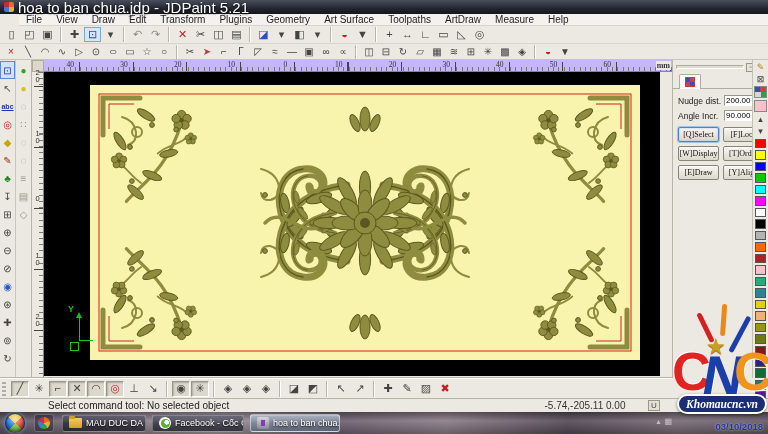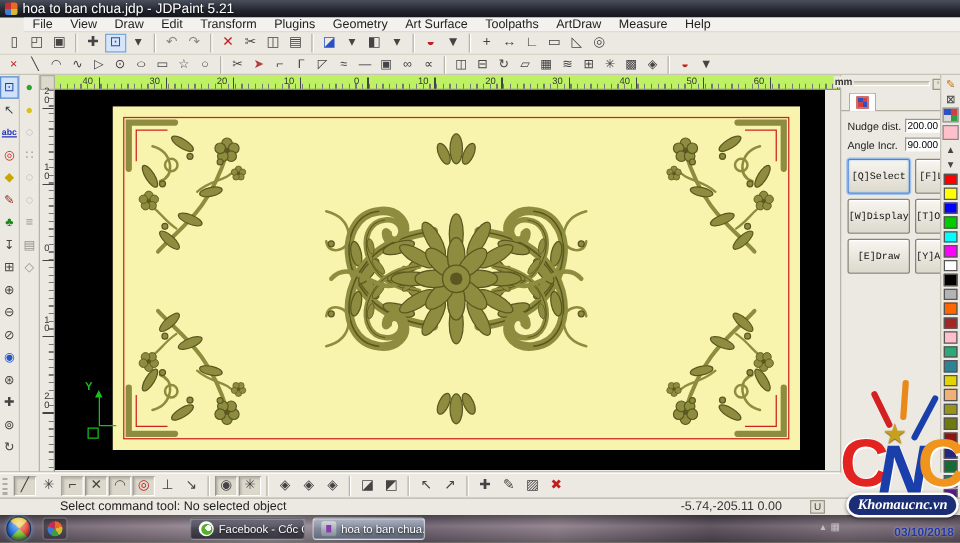--- a/index.html
+++ b/index.html
@@ -4,21 +4,21 @@
 <style>
   * { margin:0; padding:0; box-sizing:border-box; }
   html,body { width:768px; height:434px; overflow:hidden; }
   body { font-family:"Liberation Sans", sans-serif; font-size:11px; background:#ece9e2; position:relative; }
 
   
   .titlebar { height:14px; background:linear-gradient(#4a4f5c,#232630 60%,#14161e); color:#fff;
     display:flex; align-items:center; padding:0 4px; gap:4px; }
   .app-icon { width:10px; height:10px; border-radius:2px;
     background:conic-gradient(#e86a20 0 25%, #d8b830 0 50%, #3a7ad8 0 75%, #c03030 0); flex:none; }
-  .title-text { font-size:11px; text-shadow:0 1px 2px #000; white-space:nowrap; }
+  .title-text { font-size:15px; text-shadow:0 1px 2px #000; white-space:nowrap; }
 
   
   .menubar { height:12px; background:#f4f2ee; border-bottom:1px solid #d8d4c8; display:flex; align-items:center;margin-left:19px; }
   .menu-item { padding:0 7px; font-size:10px; color:#222; cursor:default; }
 
   
   .toolbar { display:flex; align-items:center; background:#ece9e2; }
   .tb1 { height:18px; border-bottom:1px solid #d8d4c8; }
   .tb2 { height:16px; border-bottom:1px solid #c8c4b8; }
   .grp { display:inline-flex; align-items:center; gap:1px; padding:0 3px; }
@@ -53,21 +53,21 @@
   [data-name="ring-tool-icon"] { color:#c02020; }
   [data-name="fill-tool-icon"] { color:#c8a800; }
   [data-name="brush-tool-icon"] { color:#a03020; }
   [data-name="relief-tool-icon"] { color:#1a8a1a; }
   [data-name="display-eye-icon"] { color:#2a55c8; }
   [data-name="lamp-on-icon"] { color:#28a828 !important; }
   [data-name="lamp-off-icon"] { color:#d8c020 !important; }
 
   
   .ruler-corner { position:absolute; left:32px; top:0; width:12px; height:12px; background:#dcd8cc; border:1px solid #b0aca0; }
-  .hruler { position:absolute; left:32px; top:0; height:12px; right:84px; background:#bef264; border-bottom:1px solid #888; }
+  .hruler { position:absolute; left:32px; top:0; height:12px; right:96px; background:#c4b5fd; border-bottom:1px solid #888;font-family:Liberation Serif, serif; }
   .hruler::before { content:""; position:absolute; inset:auto 0 0 0; height:4px;
     background:repeating-linear-gradient(90deg,#777 0,#777 1px,transparent 1px,transparent 5.37px); }
   .hruler::after { content:""; position:absolute; inset:auto 0 0 47px; height:9px;
     background:repeating-linear-gradient(90deg,#444 0,#444 1px,transparent 1px,transparent 53.7px); }
   .hruler-label { position:absolute; top:0; font-size:7.5px; color:#333; transform:translateX(-60%); }
   .ruler-unit { position:absolute; right:1px; top:1px; font-size:8px; font-weight:bold; color:#333;
     background:#ece9e2; padding:0 1px; z-index:2; }
   .vruler { position:absolute; left:32px; top:12px; width:12px; bottom:0; background:#ece9e2; border-right:1px solid #888; }
   .vruler::before { content:""; position:absolute; inset:0 0 0 auto; width:4px;
     background:repeating-linear-gradient(180deg,#777 0,#777 1px,transparent 1px,transparent 6.15px); }
@@ -105,21 +105,21 @@
   .ptab { width:22px; height:15px; background:#fff; border:1px solid #b0aca0; border-bottom:none;
     border-radius:2px 2px 0 0; display:flex; align-items:center; justify-content:center; }
   .ptab-icon { width:10px; height:10px; border:1px solid #c04040;
     background:conic-gradient(#d04040 0 25%, #3050c0 0 50%, #d04040 0 75%, #3050c0 0); }
   .pcontent { padding:6px 4px 4px 5px; }
   .field-row { display:flex; align-items:center; margin-bottom:4px; }
   .field-label { font-size:8.5px; color:#222; width:46px; }
   .field-input { width:32px; height:11px; font-size:8px; font-family:"Liberation Sans",sans-serif;
     border:1px solid #9a968a; border-bottom-color:#fff; border-right-color:#fff; background:#fff; padding:0 1px; }
   .pbtn-grid { display:grid; grid-template-columns:1fr 1fr; gap:4px 4px; margin-top:6px; }
-  .pbtn { height:28px; font-size:8px; font-family:Liberation Mono, monospace; color:#111;
+  .pbtn { height:15px; font-size:8px; font-family:Liberation Serif, serif; color:#111;
     background:linear-gradient(#f8f6f0,#dcd8cc); border:1px solid #888478; border-radius:2px;
     box-shadow:inset 0 1px 0 #fff; cursor:default; white-space:nowrap; padding:0; }
   .pbtn[data-name="select-button"] { border:1px solid #4a84d8; box-shadow:0 0 0 1px #9ec2ee, inset 0 0 2px #9ec2ee; }
 
   
   .cstrip { position:absolute; right:0; top:0; width:16px; bottom:0; border-left:1px solid #c4c0b4;
     display:flex; flex-direction:column; align-items:center; padding-top:1px; background:#ece9e2; }
   .cstrip .ic { width:13px; height:12px; font-size:9px; }
   [data-name="edit-color-icon"] { color:#c07820; }
   [data-name="pattern-color-icon"] { width:11px; height:11px; border:1px solid #888;
@@ -579,20 +579,24 @@
   <span class="status-msg" data-name="status-message">Select command tool: No selected object</span>
   <span class="status-coords" data-name="cursor-coordinates">-5.74,-205.11 0.00</span>
   <span class="unit-btn" data-name="unit-toggle-button">U</span>
 </div>
 
 <div class="taskbar" data-name="taskbar">
   <span class="start-orb" data-name="start-button"></span>
   <span class="tb-app" data-name="pinned-app-icon">
       <span class="tb-app-inner" data-name="paint-palette-icon"></span>
     </span>
+  <span class="tbtn tbtn1" data-name="taskbar-button-folder">
+    <span class="folder-ic" data-name="folder-icon"></span>
+    <span data-name="taskbar-button-label">MAU DUC DA</span>
+  </span>
   <span class="tbtn tbtn2" data-name="taskbar-button-browser">
     <span class="coccoc-ic" data-name="coccoc-browser-icon"></span>
     <span data-name="taskbar-button-label">Facebook - Cốc C...</span>
   </span>
   <span class="tbtn tbtn3 active" data-name="taskbar-button-jdpaint">
     <span class="jd-ic" data-name="jdpaint-icon"></span>
     <span data-name="taskbar-button-label">hoa to ban chua.j...</span>
   </span>
   <span class="tray">
       <span data-name="tray-up-icon">▴</span>

